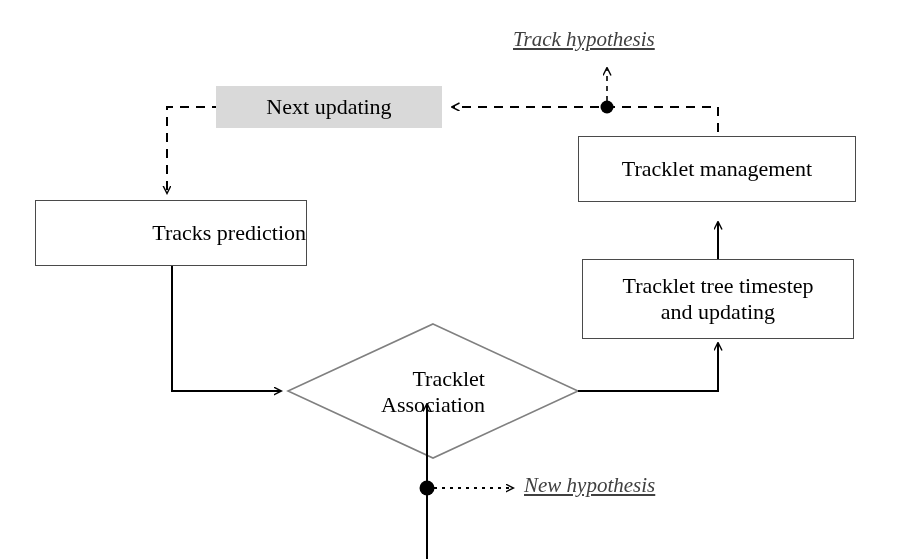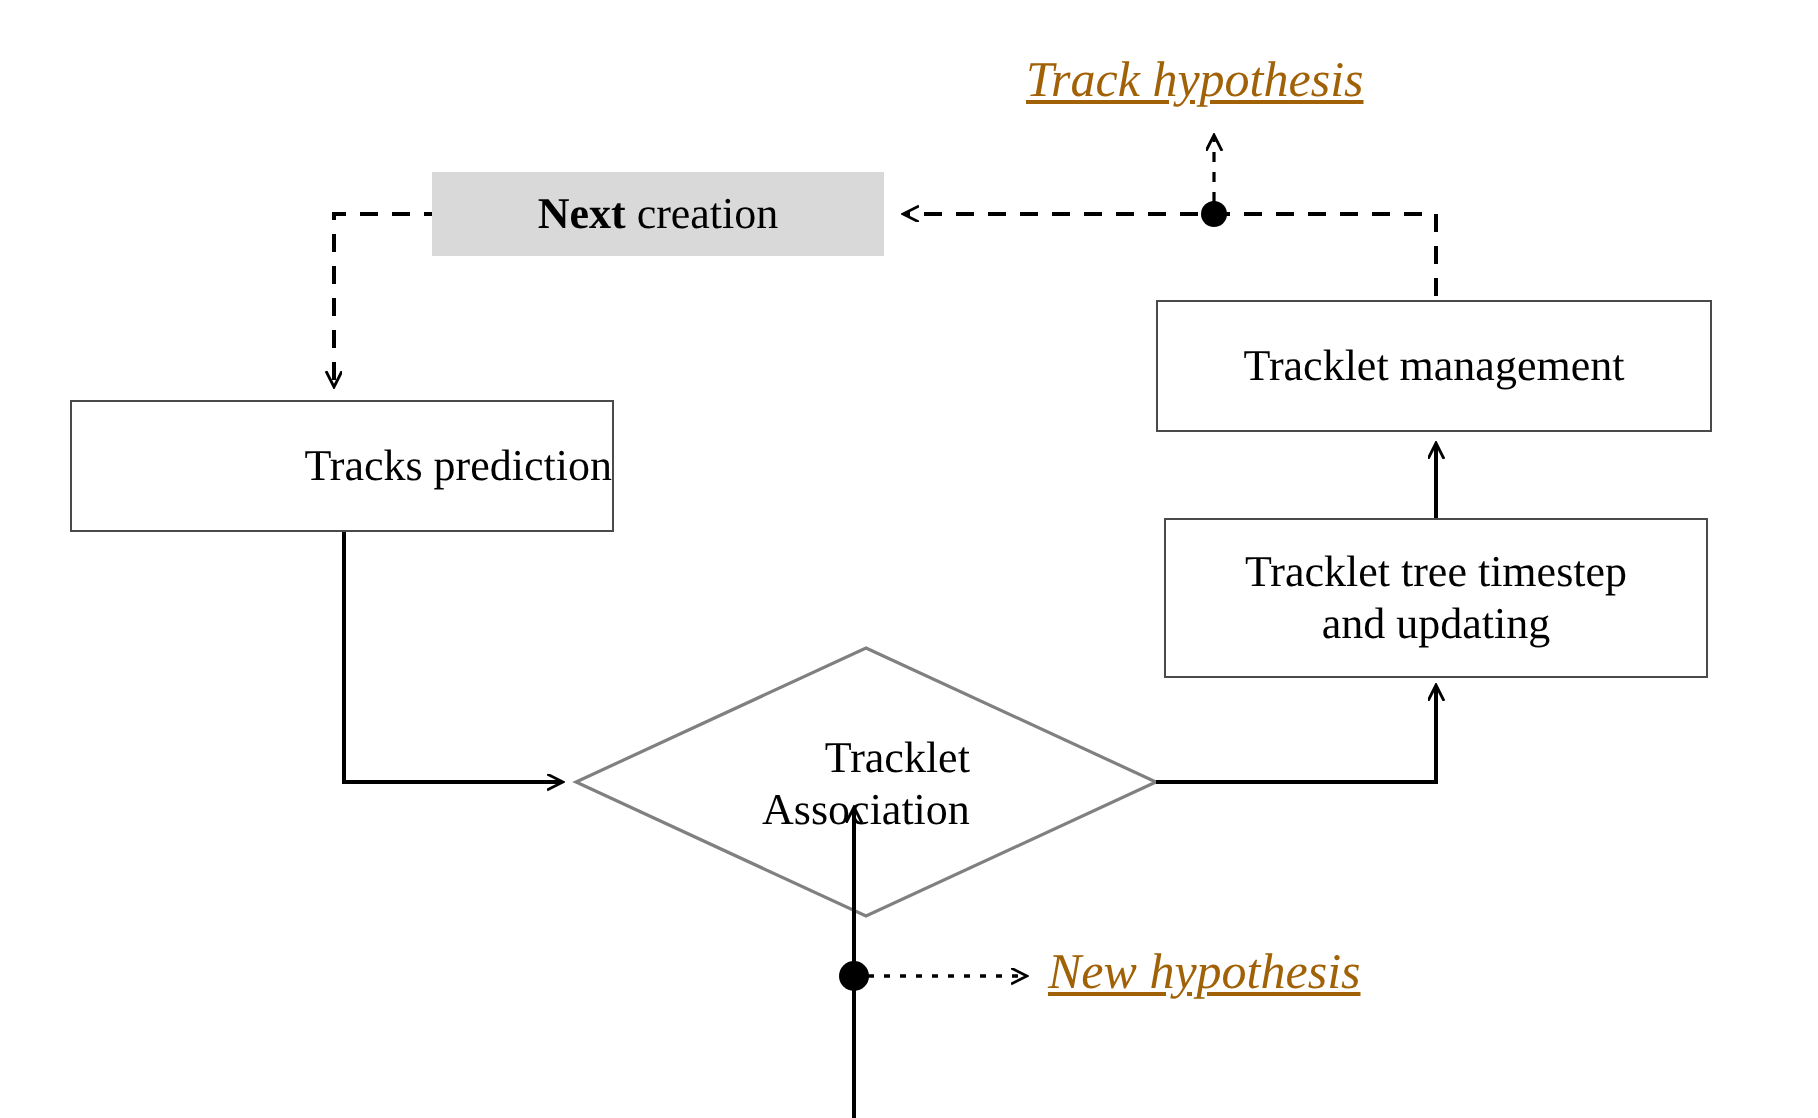--- a/index.html
+++ b/index.html
@@ -39,33 +39,33 @@
     border: 1px solid #4a4a4a;
     background: #ffffff;
     font-size: 22px;
   }
   .shaded {
     border: none;
     background: #d9d9d9;
     font-size: 22px;
   }
   .shaded .bold {
-    font-weight: bold;
+    font-weight: normal;
   }
   .diamond-label {
     font-size: 22px;
     background: transparent;
     border: none;
     text-align: right;
   }
   .annot {
     position: absolute;
     font-style: italic;
-    font-size: 25px;
-    color: #a16207;
+    font-size: 21px;
+    color: #404040;
     text-decoration: underline;
     white-space: nowrap;
   }
 </style>
 </head>
 <body>
 
 <div id="canvas">
 
   <svg class="layer" viewBox="0 0 909 559">
@@ -103,21 +103,21 @@
 
     <path d="M434,488 L513,488" fill="none" stroke="#000000" stroke-width="1.8" stroke-dasharray="3,5" marker-end="url(#arrow-dot)"></path>
   </svg>
 
   <div class="annot" style="left:513px; top:27px;">Track hypothesis</div>
 
   <div class="annot" style="left:524px; top:473px;">New hypothesis</div>
 
   <div class="node shaded" style="left:216px; top:86px; width:226px; height:42px;">
     <span>
-      <span class="bold">Next</span><span> creation</span>
+      <span class="bold">Next</span><span> updating</span>
     </span>
   </div>
 
   <div class="node box" style="left:35px; top:200px; width:272px; height:66px;justify-content:flex-end;">
     <span>Tracks prediction</span>
   </div>
 
   <div class="node diamond-label" style="left:343px; top:357px; width:180px; height:70px;">
     <span>
       <span>Tracklet</span><br>
@@ -125,17 +125,17 @@
     </span>
   </div>
 
   <div class="node box" style="left:582px; top:259px; width:272px; height:80px;">
     <span>
       <span>Tracklet tree timestep</span><br>
       <span>and updating</span>
     </span>
   </div>
 
-  <div class="node box" style="left:578px; top:150px; width:278px; height:66px;">
+  <div class="node box" style="left:578px; top:136px; width:278px; height:66px;">
     <span>Tracklet management</span>
   </div>
 
 </div>
 
 </body></html>

